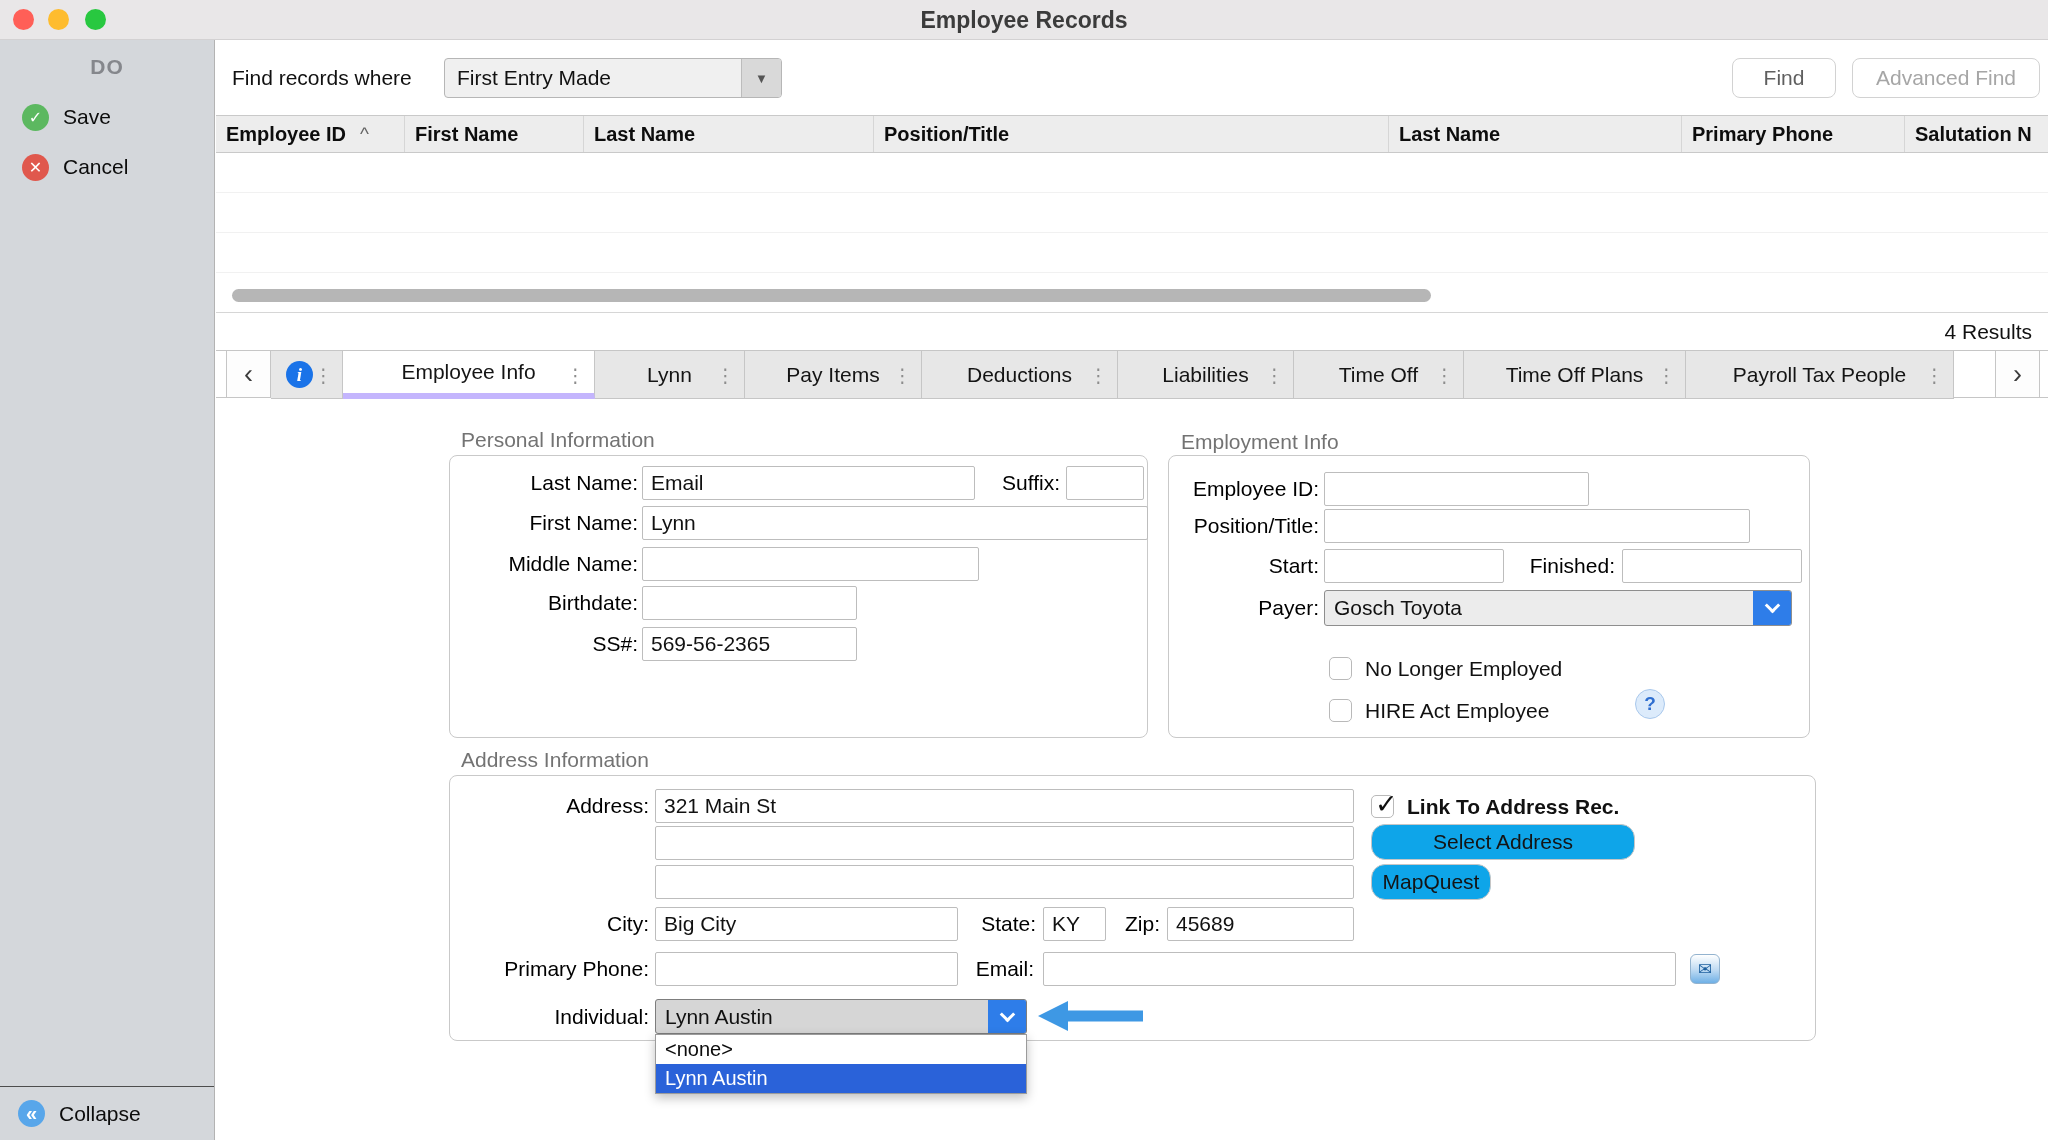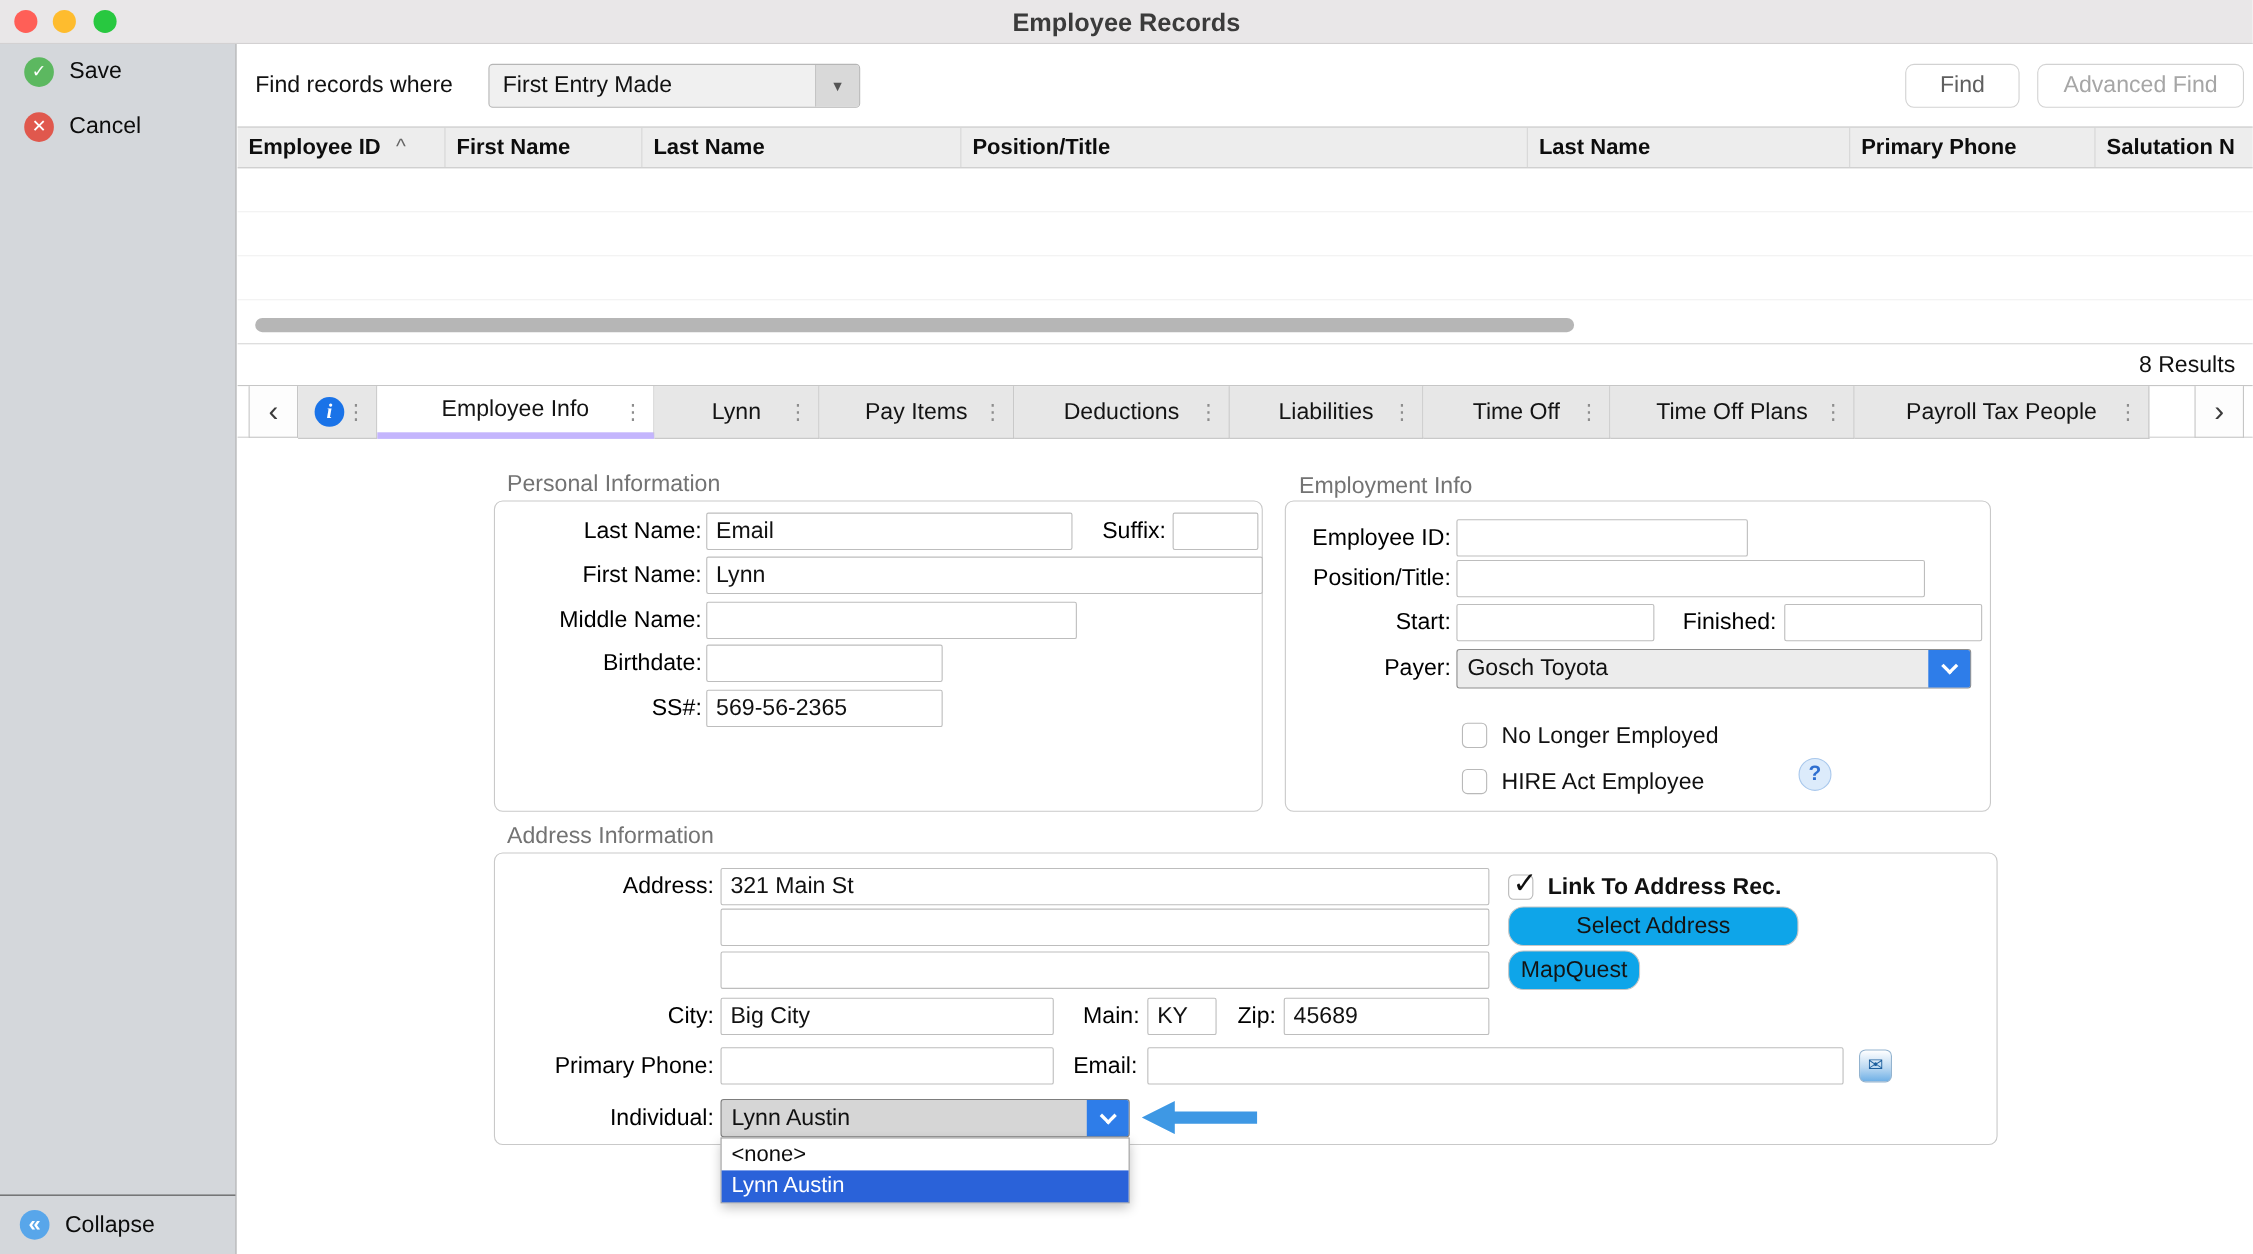--- a/index.html
+++ b/index.html
@@ -186,20 +186,21 @@
 <body>
 
 <div class="titlebar">
   <span class="traffic t-red"></span>
   <span class="traffic t-yellow"></span>
   <span class="traffic t-green"></span>
   <div class="window-title">Employee Records</div>
 </div>
 
 <div class="sidebar">
+  <div class="sidebar-header">DO</div>
   <div class="side-item">
     <span class="circle-icon ci-save">
         <span>✓</span>
       </span>
     <span class="side-label">Save</span>
   </div>
   <div class="side-item">
     <span class="circle-icon ci-cancel">
         <span>✕</span>
       </span>
@@ -253,21 +254,21 @@
   </div>
   <div class="tbody">
     <div class="trow"></div>
     <div class="trow"></div>
     <div class="trow"></div>
   </div>
   <div class="hscroll">
     <div class="hscroll-thumb"></div>
   </div>
   <div class="results-row">
-    <span>8 Results</span>
+    <span>4 Results</span>
   </div>
 
   <div class="tabbar">
     <div class="tab-scroll left">
       <span>‹</span>
     </div>
     <div class="tab info-tab">
       <span class="info-circle">
           <span>i</span>
         </span>
@@ -372,21 +373,21 @@
 
       <span class="cb" style="top:19px;left:921px">
         <span class="cbmark">✓</span>
       </span>
       <div class="cblabel" style="top:18px;left:957px;font-weight:bold">Link To Address Rec.</div>
       <div class="btn-gray" style="top:48px;left:921px;width:264px;height:36px">Select Address</div>
       <div class="btn-gray" style="top:88px;left:921px;width:120px;height:36px">MapQuest</div>
 
       <div class="flabel" style="top:131px;width:199px">City:</div>
       <div class="fld" style="top:131px;left:205px;width:303px">Big City</div>
-      <div class="flabel" style="top:131px;left:500px;width:86px">Main:</div>
+      <div class="flabel" style="top:131px;left:500px;width:86px">State:</div>
       <div class="fld" style="top:131px;left:593px;width:63px">KY</div>
       <div class="flabel" style="top:131px;left:640px;width:70px">Zip:</div>
       <div class="fld" style="top:131px;left:717px;width:187px">45689</div>
 
       <div class="flabel" style="top:176px;width:199px">Primary Phone:</div>
       <div class="fld" style="top:176px;left:205px;width:303px"></div>
       <div class="flabel" style="top:176px;left:500px;width:84px">Email:</div>
       <div class="fld" style="top:176px;left:593px;width:633px"></div>
       <span class="email-icon" style="top:178px;left:1240px">
           <span class="email-glyph">✉</span>

